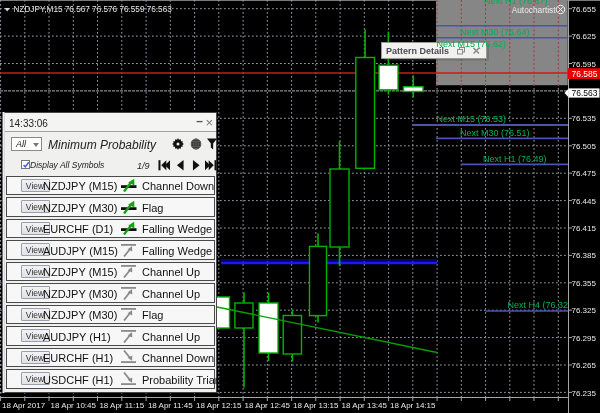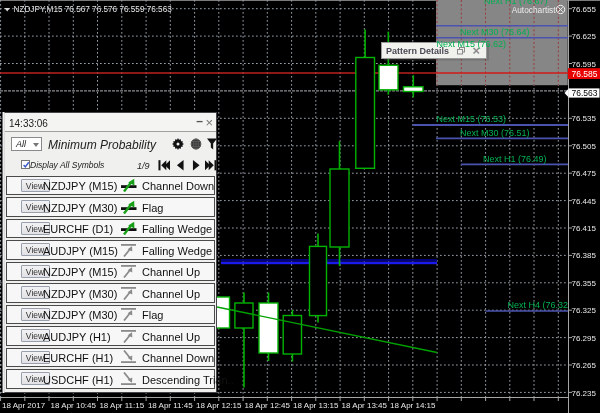--- a/index.html
+++ b/index.html
@@ -347,16 +347,16 @@
           <div class="pat">Channel Down</div>
         </div>
 <div class="row">
           <div class="vbtn">View</div>
           <div class="sym">USDCHF (H1)</div>
           <div class="ric"><svg width="16" height="14" viewBox="0 0 16 14">
               <rect x="0" y="11.2" width="15" height="1.8" fill="#8a8a8a"></rect>
               <line x1="3" y1="0.5" x2="9.5" y2="8.5" stroke="#8a8a8a" stroke-width="1.8"></line>
               <path d="M11 10.8 L6.6 7.8 L11.3 5.4 Z" fill="#8a8a8a"></path>
             </svg></div>
-          <div class="pat">Descending Trian..</div>
+          <div class="pat">Probability Trian..</div>
         </div>
   </div>
 </div>
 </div>
 </body></html>

